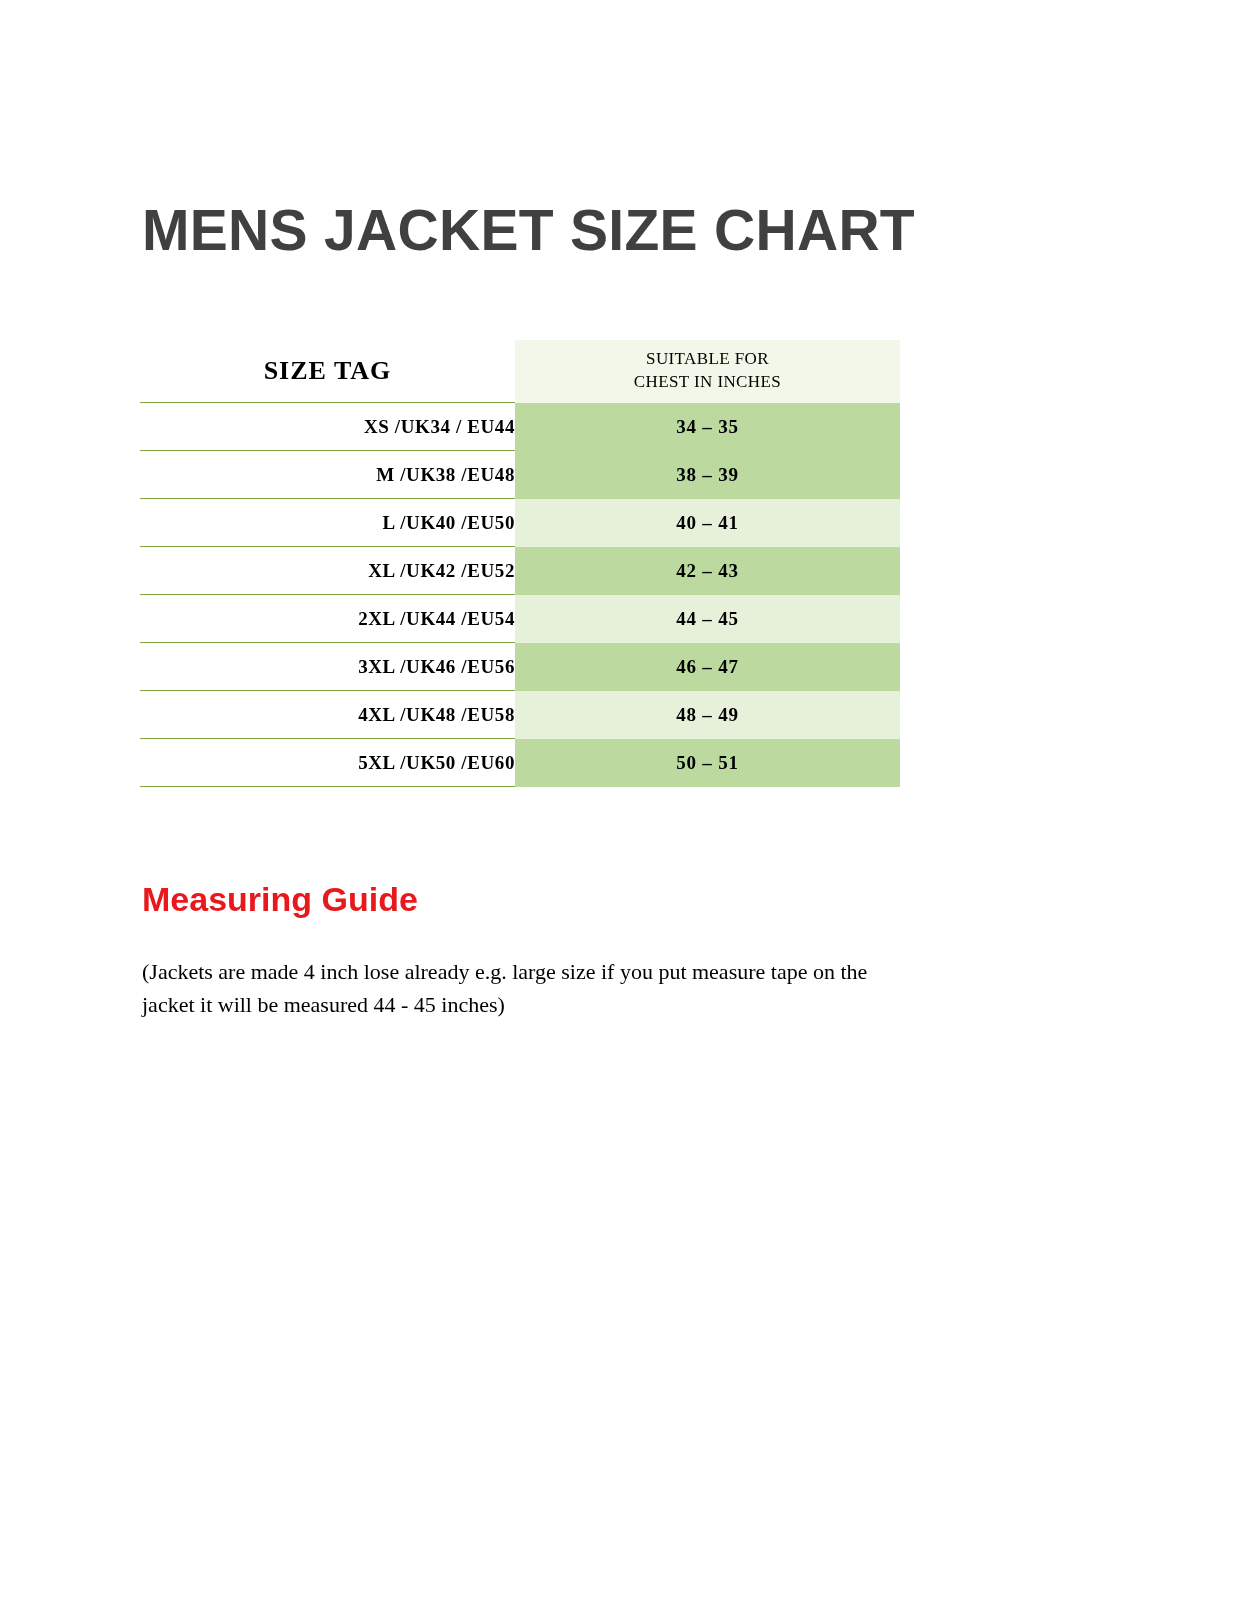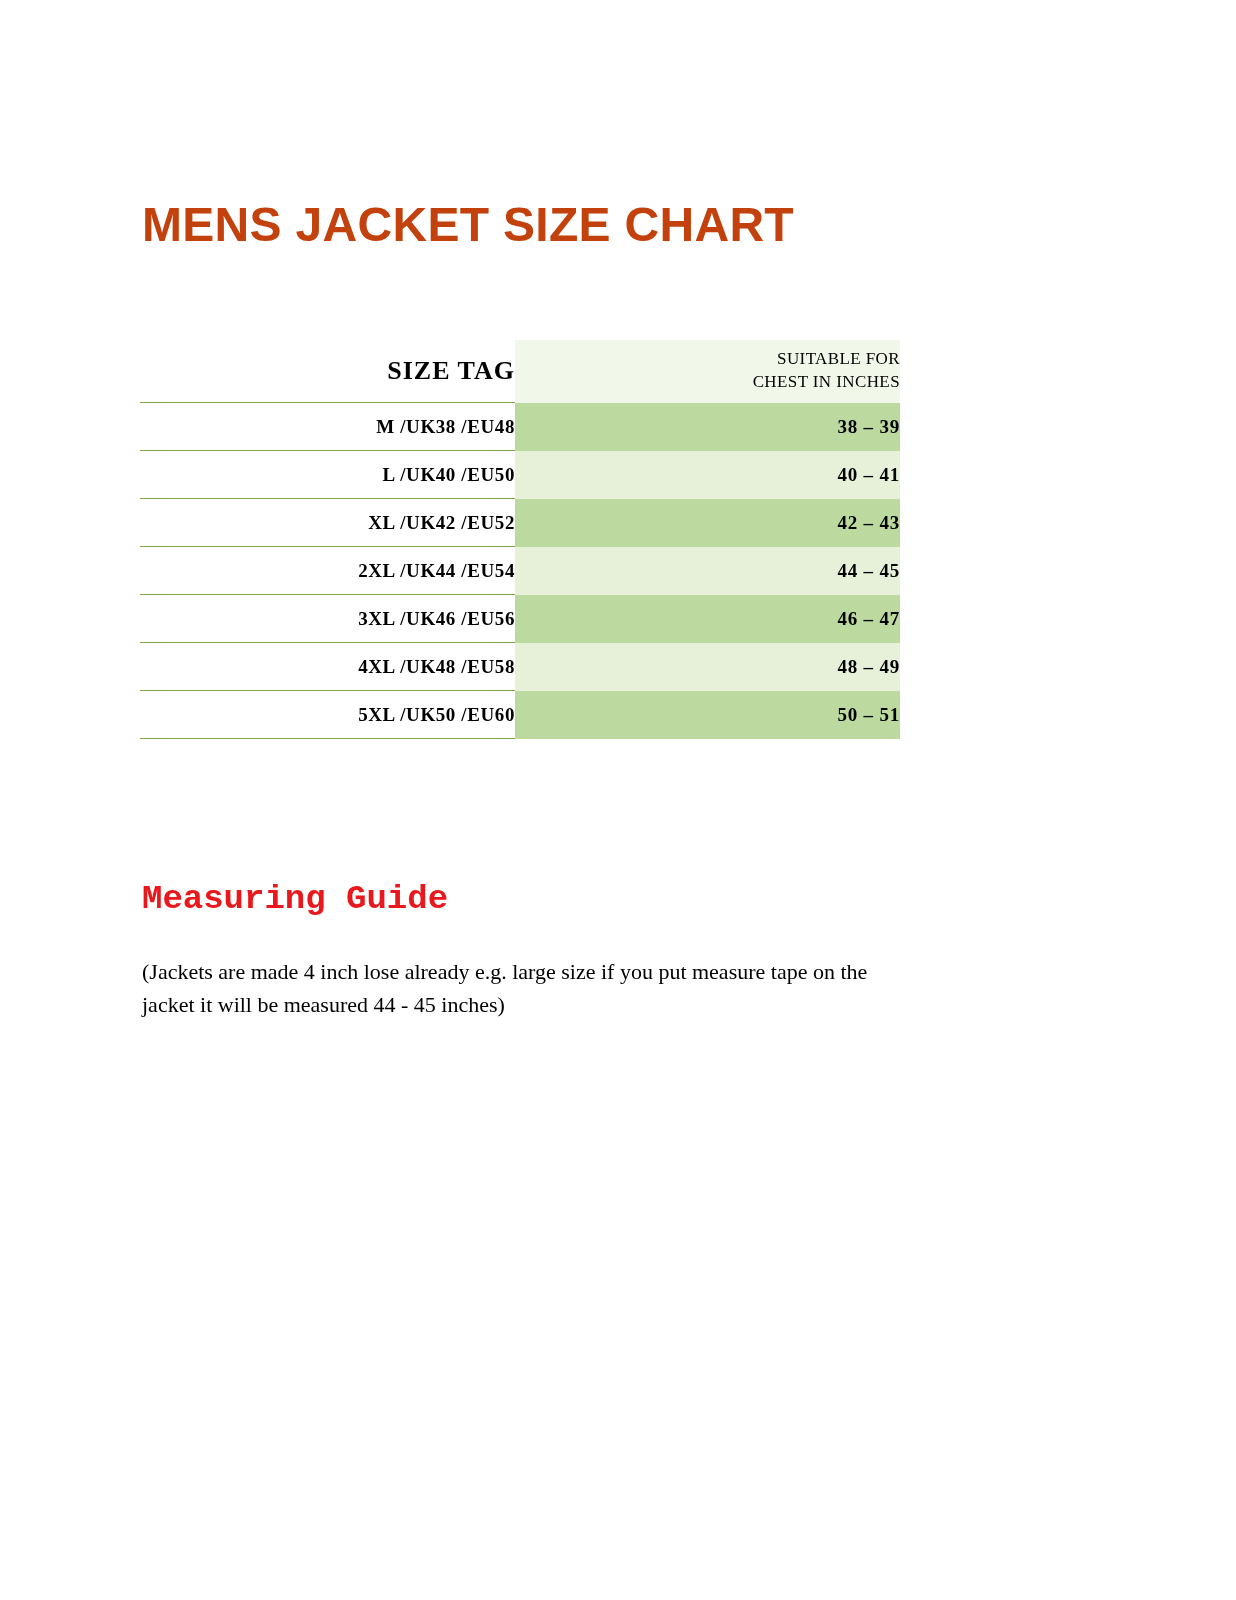--- a/index.html
+++ b/index.html
@@ -22,39 +22,38 @@
     width: 1236px;
     height: 1600px;
     background: #ffffff;
   }
   .title {
     position: absolute;
     left: 142px;
     top: 197px;
     font-family: "Liberation Sans", sans-serif;
     font-weight: bold;
-    font-size: 48px;
+    font-size: 57px;
     letter-spacing: 0.3px;
-    color: #c2410c;
+    color: #404040;
     white-space: nowrap;
   }
 
   
   .chart {
     position: absolute;
     left: 140px;
     top: 340px;
     width: 760px;
     border-collapse: collapse;
     table-layout: fixed;
   }
   .chart td, .chart th {
     padding: 0;
     margin: 12px;
-    text-align: right;
   }
   .col-tag { width: 375px; }
   .col-chest { width: 385px; }
 
   .hdr-tag {
     height: 62px;
     text-align: center;
     vertical-align: middle;
     font-family: "Liberation Serif", serif;
     font-weight: bold;
@@ -102,21 +101,21 @@
     white-space: nowrap;
   }
   .band-dark { background: #bcd9a0; }
   .band-light { background: #e7f1da; }
 
   
   .guide-heading {
     position: absolute;
     left: 142px;
     top: 880px;
-    font-family: Liberation Mono, monospace;
+    font-family: Liberation Sans, sans-serif;
     font-weight: bold;
     font-size: 34px;
     color: #e8181c;
     white-space: nowrap;
   }
   .guide-body {
     position: absolute;
     left: 142px;
     top: 955px;
     width: 920px;
@@ -141,20 +140,24 @@
     </colgroup>
     <tbody>
       <tr>
         <td class="hdr-tag">SIZE TAG</td>
         <td class="hdr-chest">
           <span>SUITABLE FOR</span><br>
           <span>CHEST IN INCHES</span>
         </td>
       </tr>
 
+      <tr>
+        <td class="cell-tag">XS  /UK34  / EU44</td>
+        <td class="cell-chest band-dark">34 – 35</td>
+      </tr>
       <tr>
         <td class="cell-tag">M  /UK38  /EU48</td>
         <td class="cell-chest band-dark">38 – 39</td>
       </tr>
       <tr>
         <td class="cell-tag">L  /UK40  /EU50</td>
         <td class="cell-chest band-light">40 – 41</td>
       </tr>
       <tr>
         <td class="cell-tag">XL  /UK42  /EU52</td>

